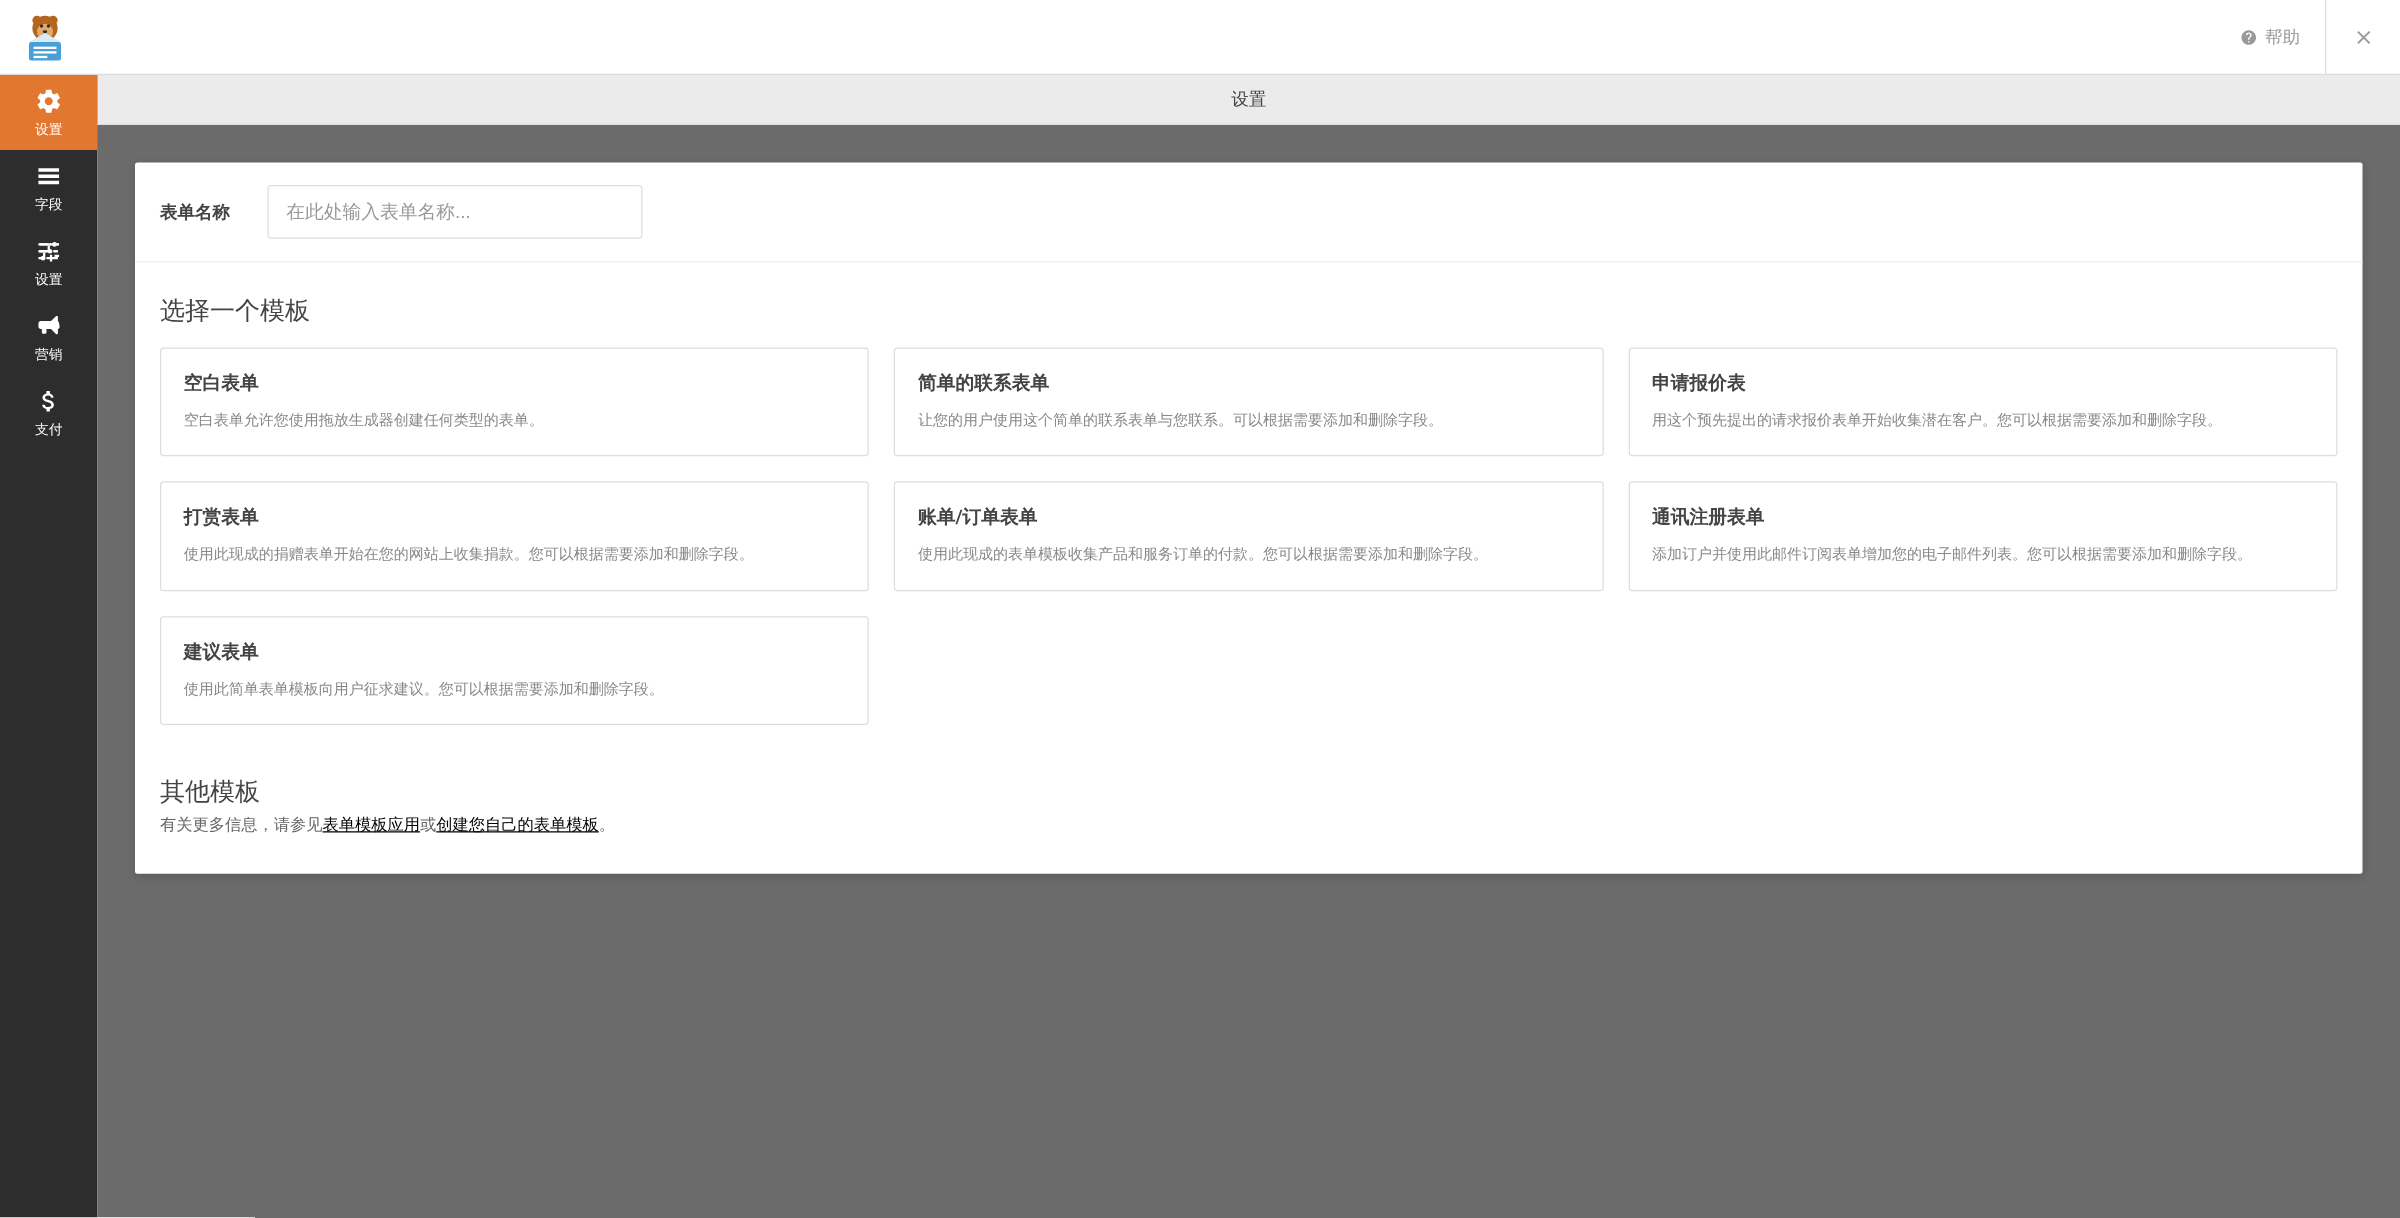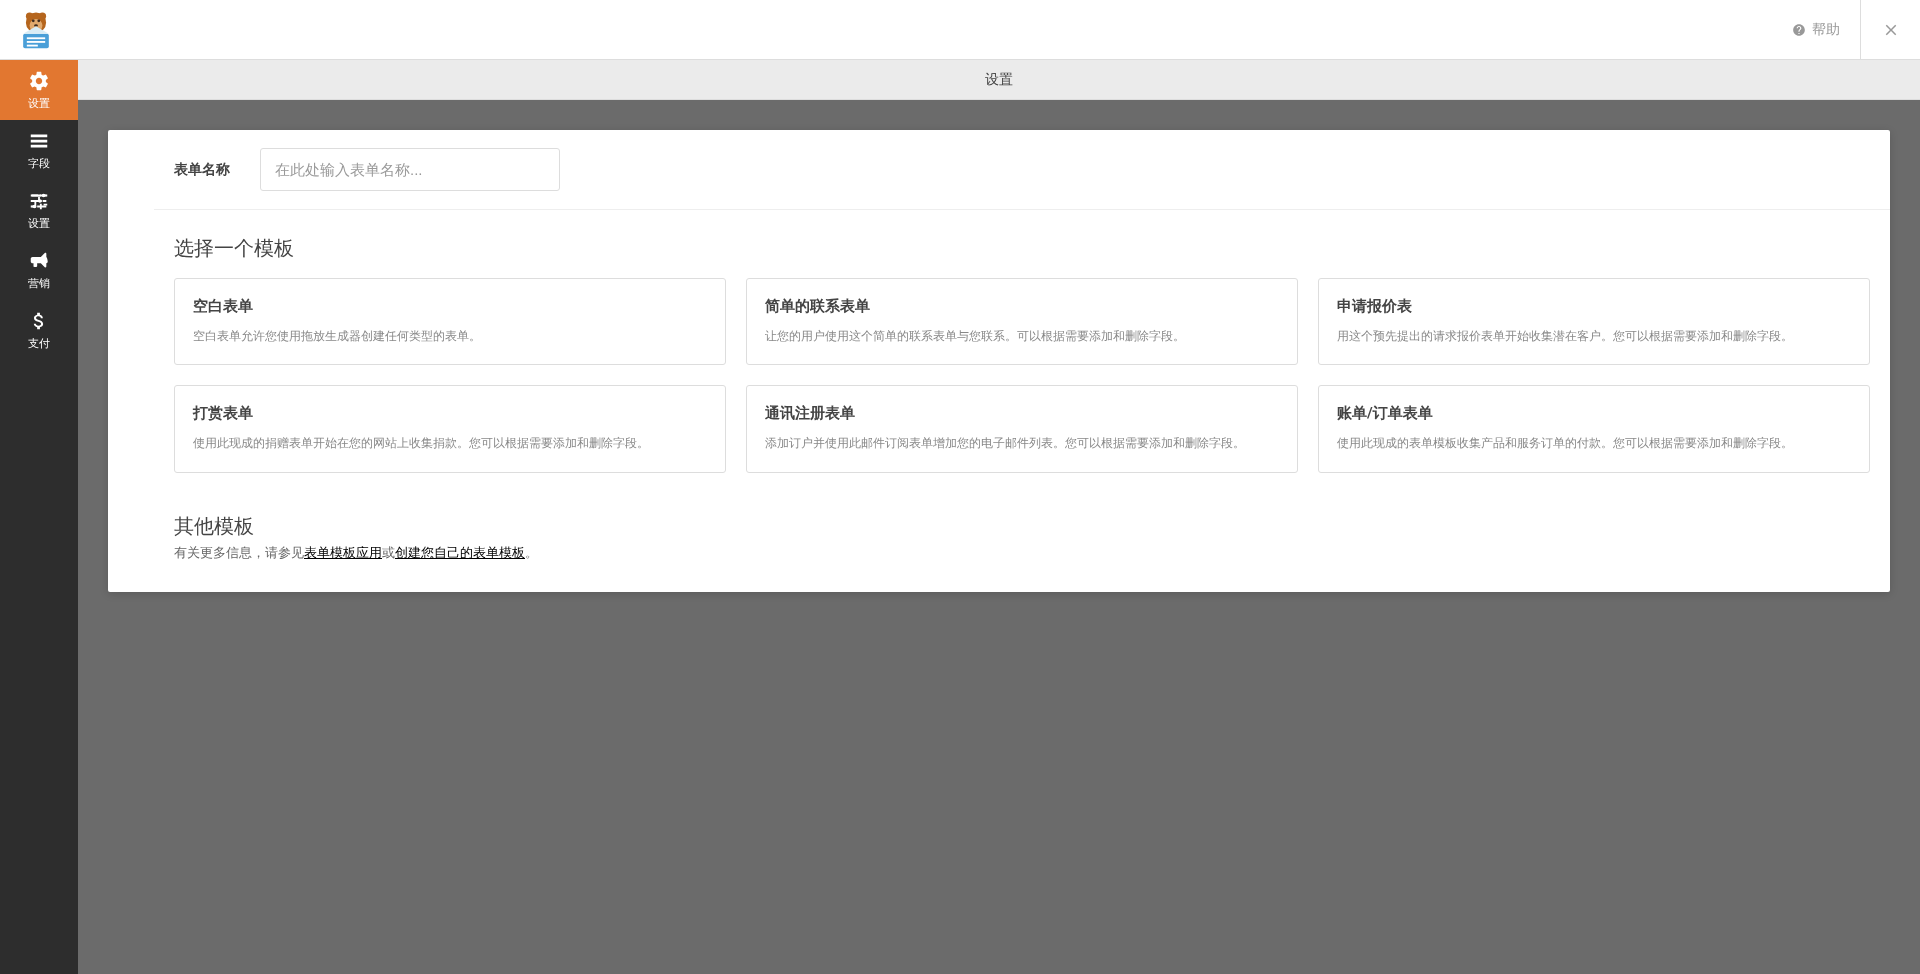--- a/index.html
+++ b/index.html
@@ -117,21 +117,20 @@
 }
 .content-body {
   flex: 1;
   padding: 30px;
   overflow: auto;
 }
 .panel {
   background: #fff;
   border-radius: 2px;
   box-shadow: 0 2px 8px rgba(0,0,0,0.15);
-  padding-left: 46px;
 }
 
 
 .form-name-row {
   display: flex;
   align-items: center;
   padding: 18px 20px;
   border-bottom: 1px solid #eee;
   gap: 30px;
 }
@@ -312,26 +311,30 @@
             </div>
             <div class="template-card">
               <div class="template-title">申请报价表</div>
               <div class="template-desc">用这个预先提出的请求报价表单开始收集潜在客户。您可以根据需要添加和删除字段。</div>
             </div>
             <div class="template-card">
               <div class="template-title">打赏表单</div>
               <div class="template-desc">使用此现成的捐赠表单开始在您的网站上收集捐款。您可以根据需要添加和删除字段。</div>
             </div>
             <div class="template-card">
+              <div class="template-title">账单/订单表单</div>
+              <div class="template-desc">使用此现成的表单模板收集产品和服务订单的付款。您可以根据需要添加和删除字段。</div>
+            </div>
+            <div class="template-card">
               <div class="template-title">通讯注册表单</div>
               <div class="template-desc">添加订户并使用此邮件订阅表单增加您的电子邮件列表。您可以根据需要添加和删除字段。</div>
             </div>
             <div class="template-card">
-              <div class="template-title">账单/订单表单</div>
-              <div class="template-desc">使用此现成的表单模板收集产品和服务订单的付款。您可以根据需要添加和删除字段。</div>
+              <div class="template-title">建议表单</div>
+              <div class="template-desc">使用此简单表单模板向用户征求建议。您可以根据需要添加和删除字段。</div>
             </div>
           </div>
 
           <h2 class="extra-title">其他模板</h2>
           <p class="extra-text">
             <span>有关更多信息，请参见</span><a href="#">表单模板应用</a><span>或</span><a href="#">创建您自己的表单模板</a><span>。</span>
           </p>
         </div>
       </div>
     </div>

